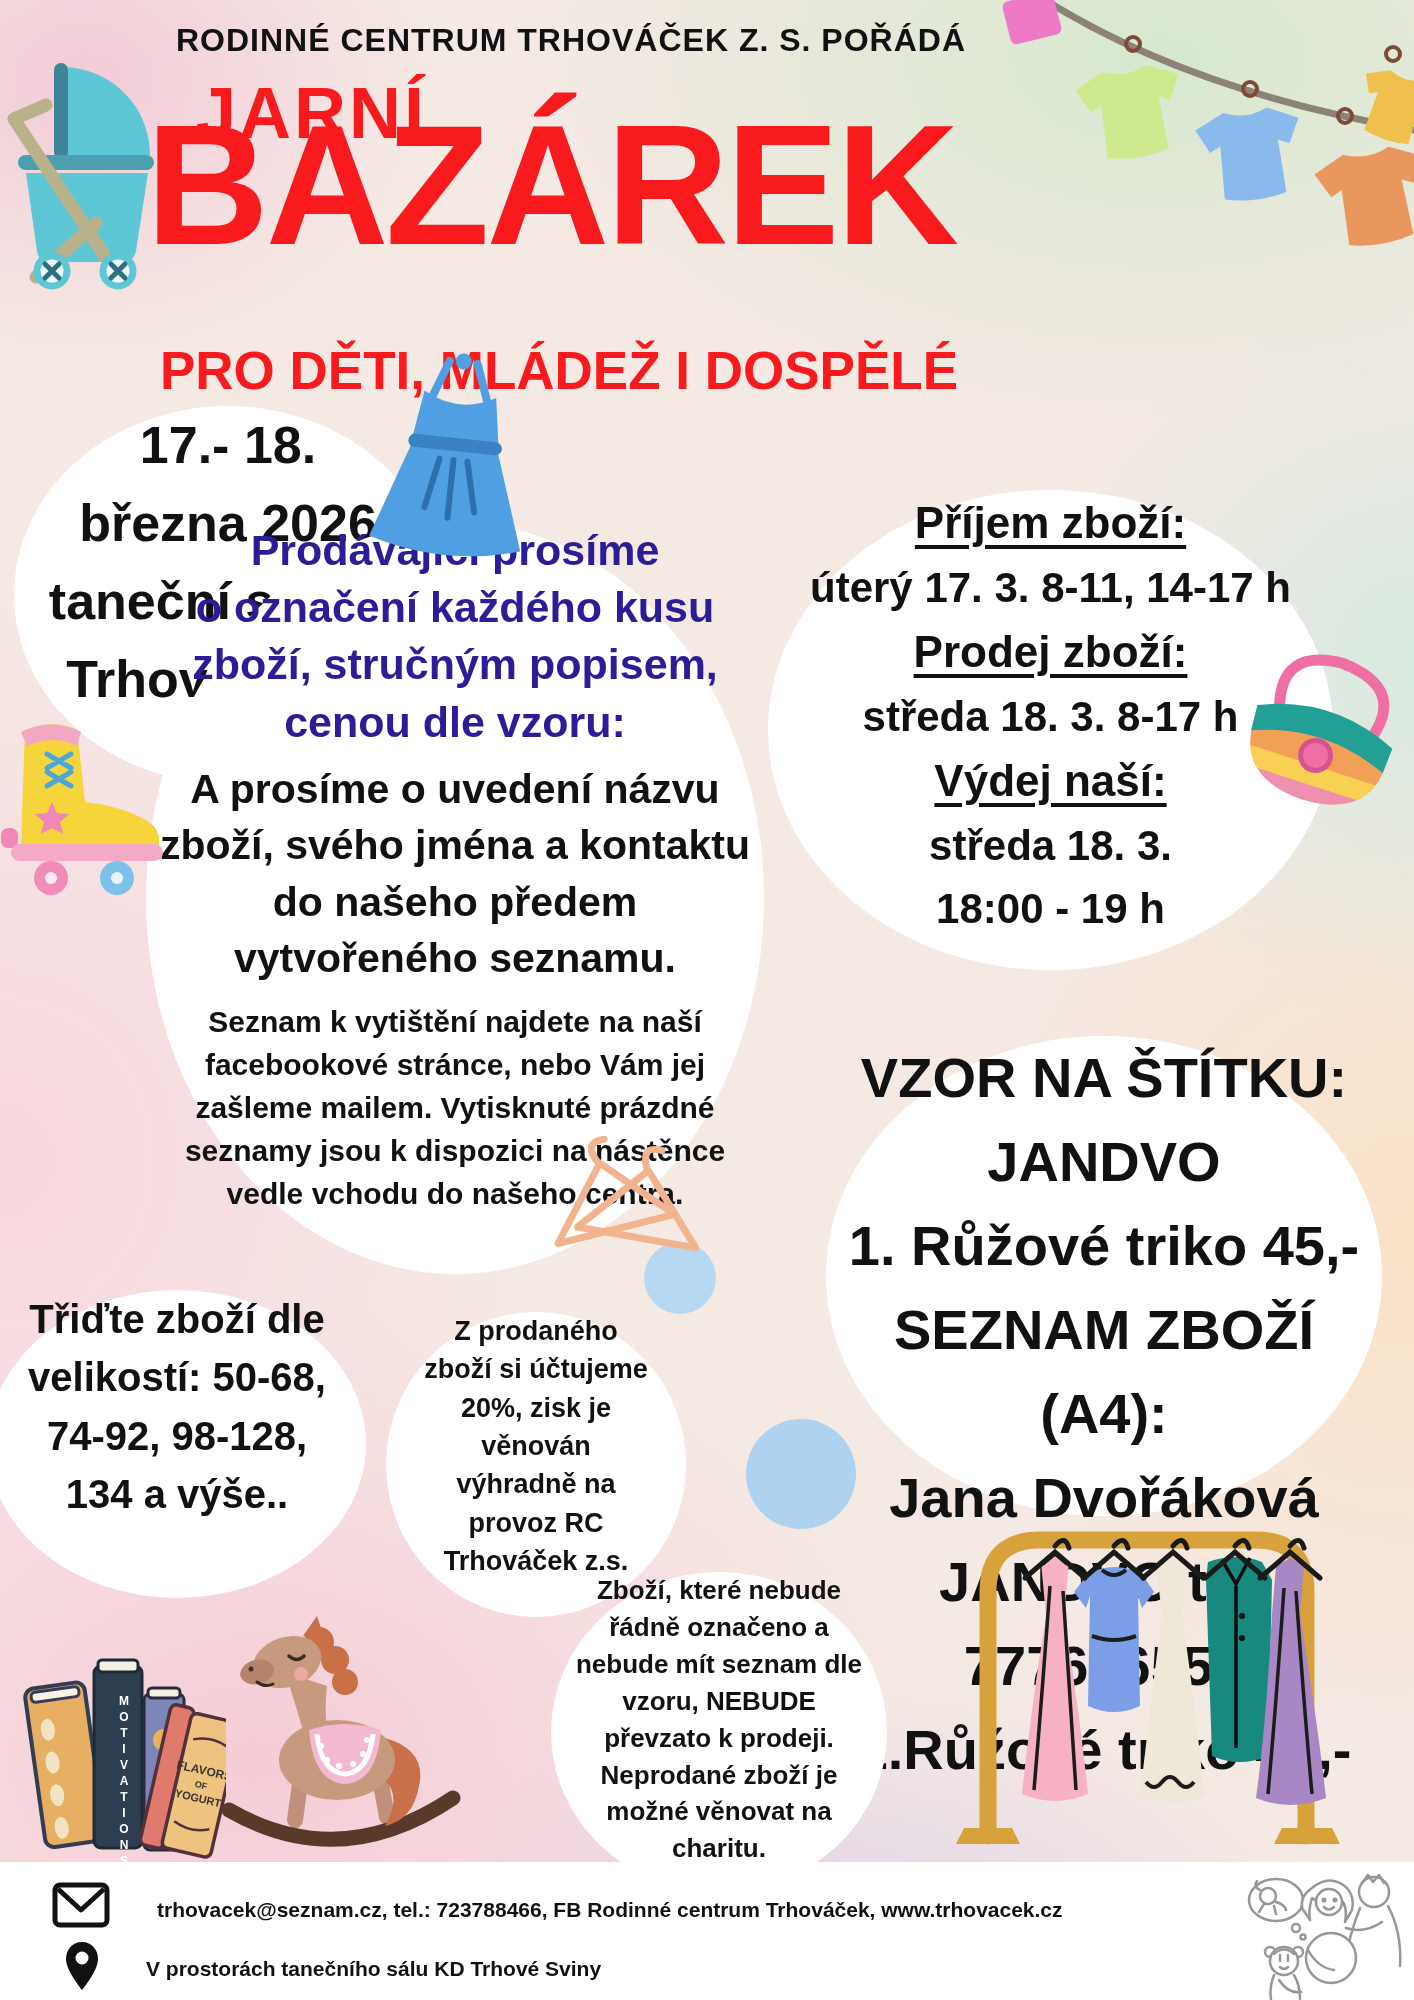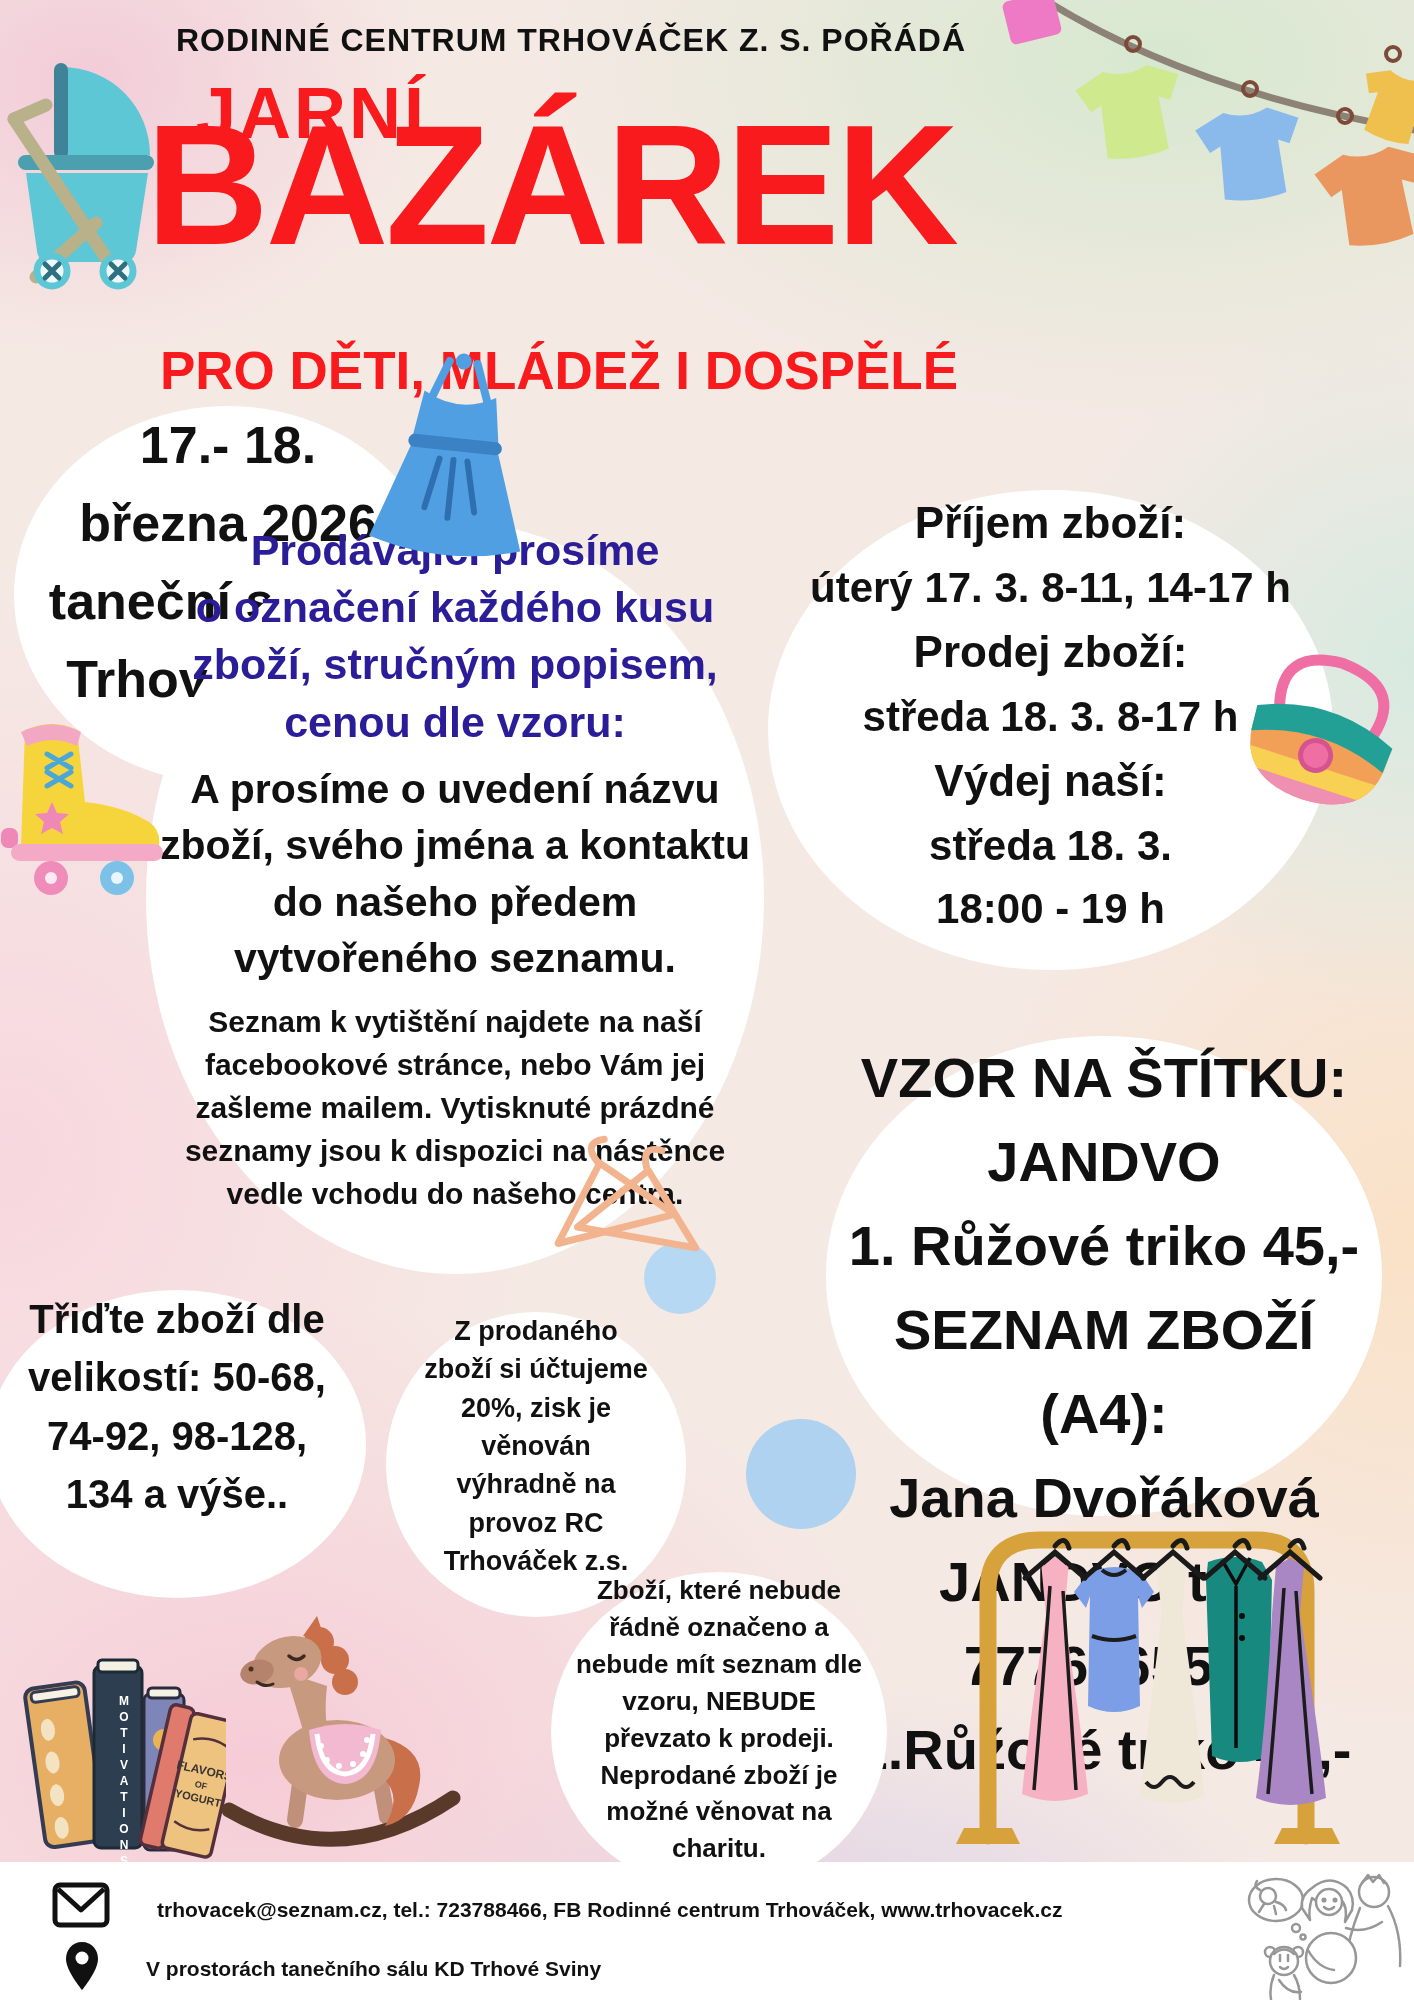--- a/index.html
+++ b/index.html
@@ -24,21 +24,21 @@
 
   
   .organizer{left:16px;top:22px;width:1110px;text-align:center;font-size:32px;letter-spacing:1px;}
   .jarni{left:196px;top:74px;font-size:72px;letter-spacing:3px;color:#f81a1c;line-height:1.1;}
   .bazarek{left:146px;top:94px;font-size:170px;letter-spacing:-3px;color:#f81a1c;line-height:1.08;}
   .subtitle{left:4px;top:340px;width:1110px;text-align:center;font-size:53px;color:#f81a1c;}
 
   
   .c-date {left:14px;  top:406px;  width:428px;height:378px;font-size:52px;line-height:1.5;}
   .c-sched{left:768px; top:490px;  width:565px;height:480px;}
-  .sch-h{font-size:44px;line-height:1.5;text-decoration-thickness:4px;text-underline-offset:7px;}
+  .sch-h{font-size:44px;line-height:1.5;text-decoration:underline;text-decoration-thickness:4px;text-underline-offset:7px;}
   .sch-d{font-size:42px;line-height:1.5;}
   .c-note {left:146px; top:522px;  width:618px;height:752px;}
   .note-inner{width:600px;}
   .note-blue{font-size:43px;line-height:1.33;color:#2b1d97;margin-bottom:10px;}
   .note-body{font-size:41px;line-height:1.38;margin-bottom:14px;}
   .note-small{font-size:30px;line-height:1.43;}
   .c-label{left:826px; top:1036px; width:556px;height:480px;font-size:56px;line-height:1.5;}
   .c-sizes{left:-12px; top:1290px; width:378px;height:308px;font-size:40px;line-height:1.46;}
   .c-comm {left:386px; top:1312px; width:300px;height:305px;font-size:27px;line-height:1.42;}
   .c-warn {left:551px; top:1572px; width:336px;height:320px;font-size:26px;line-height:1.42;}

